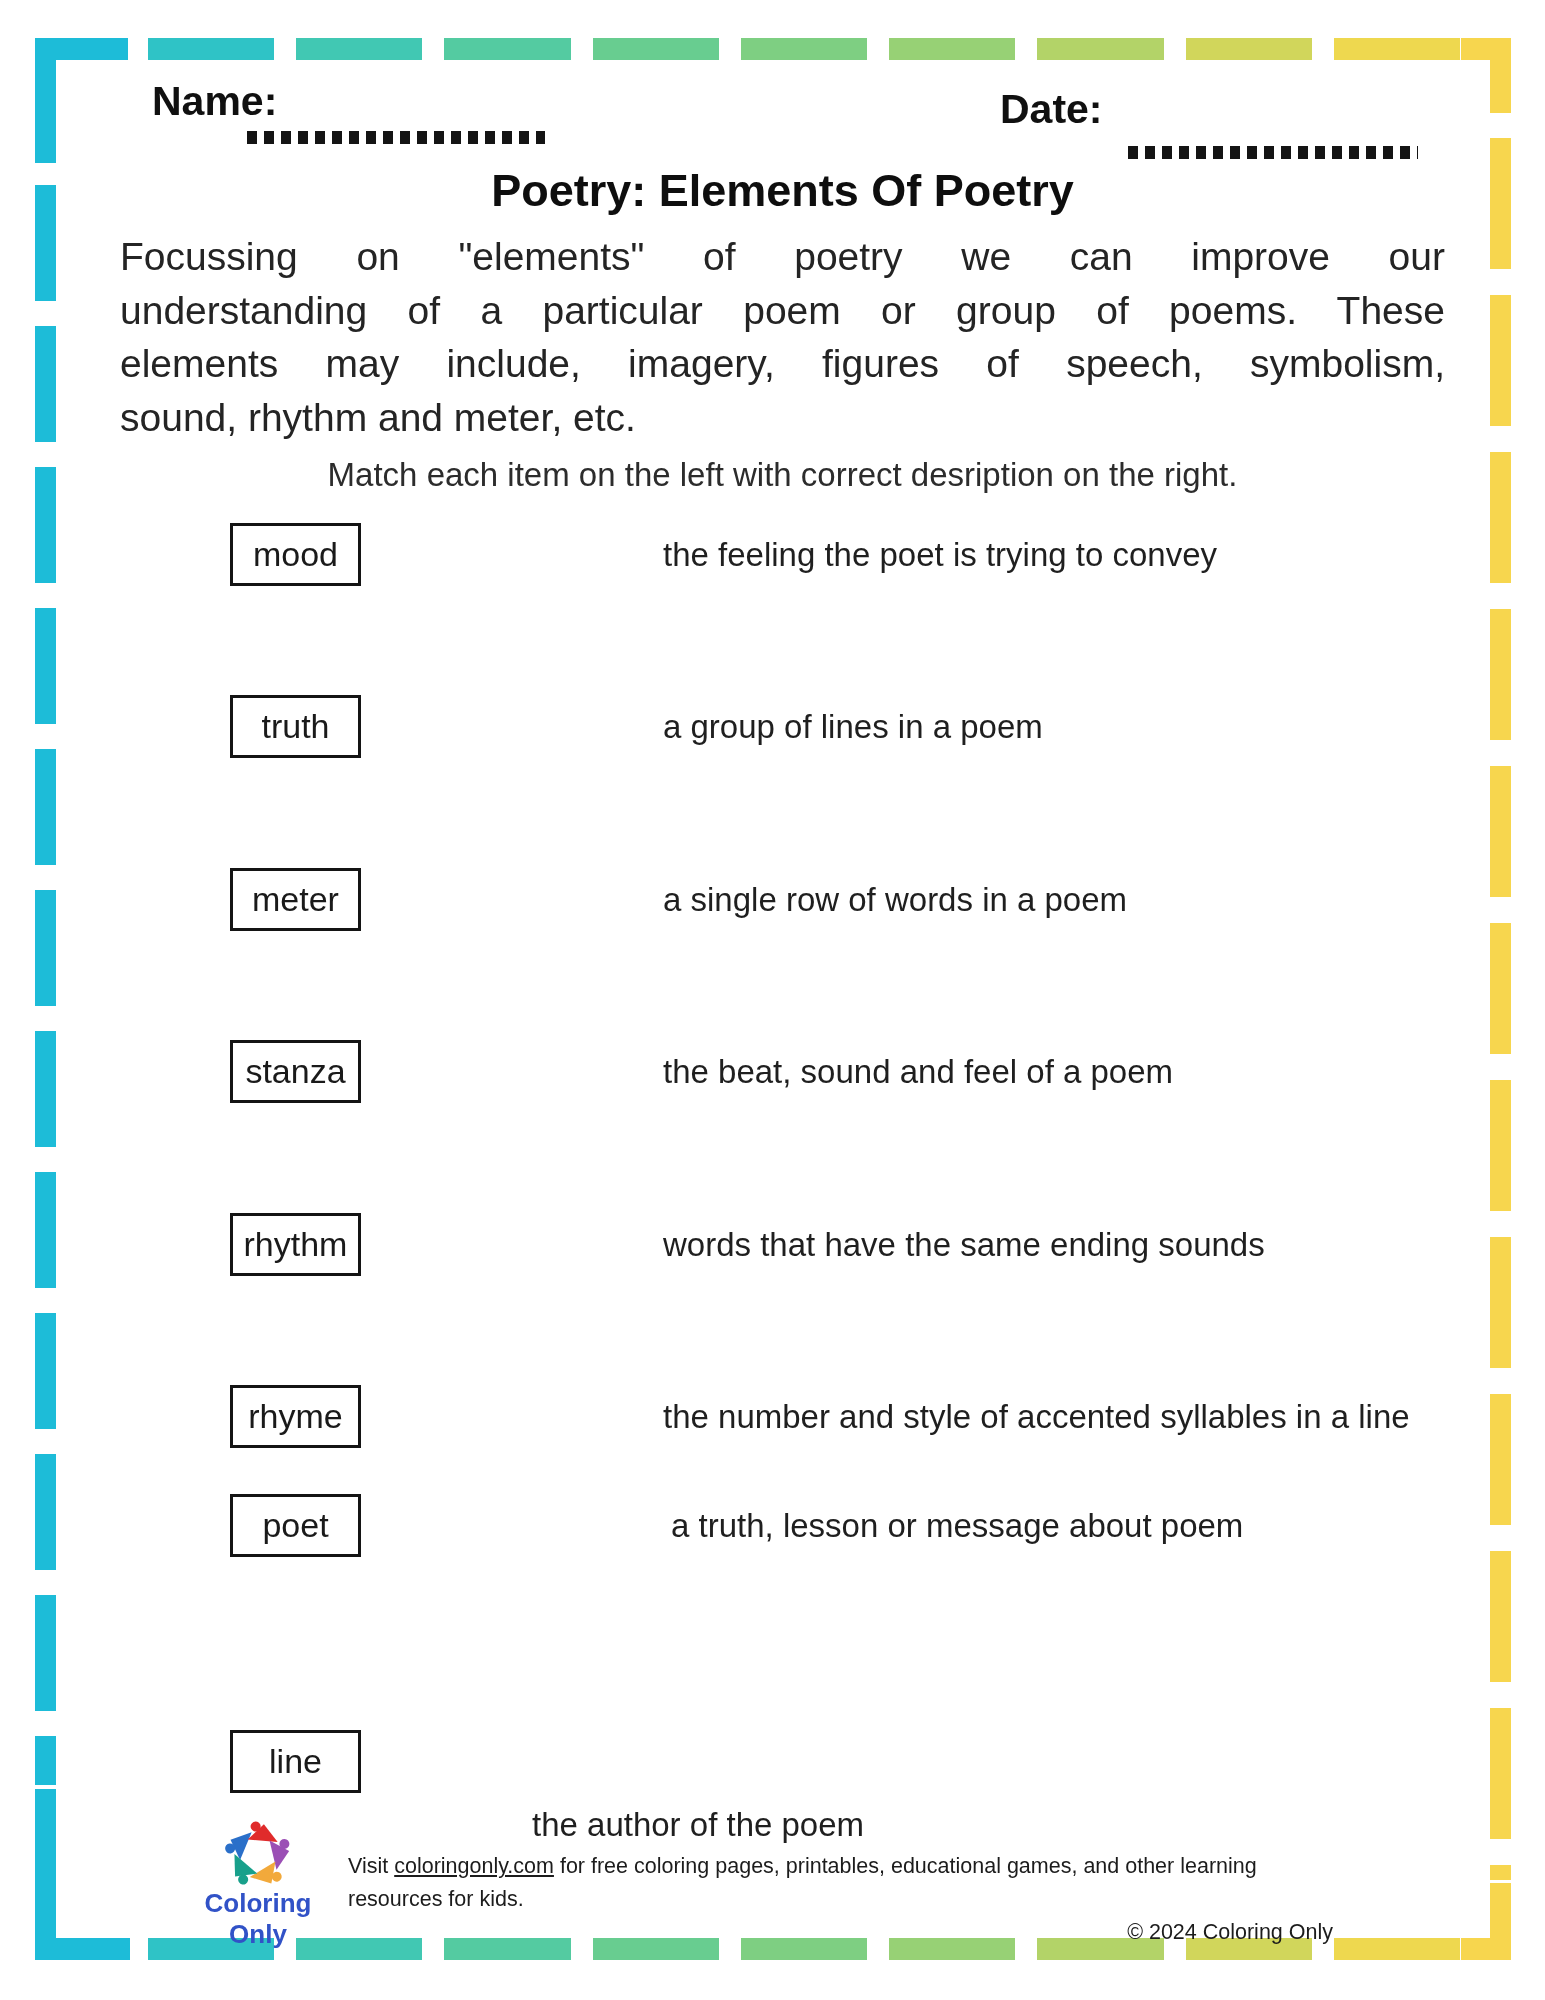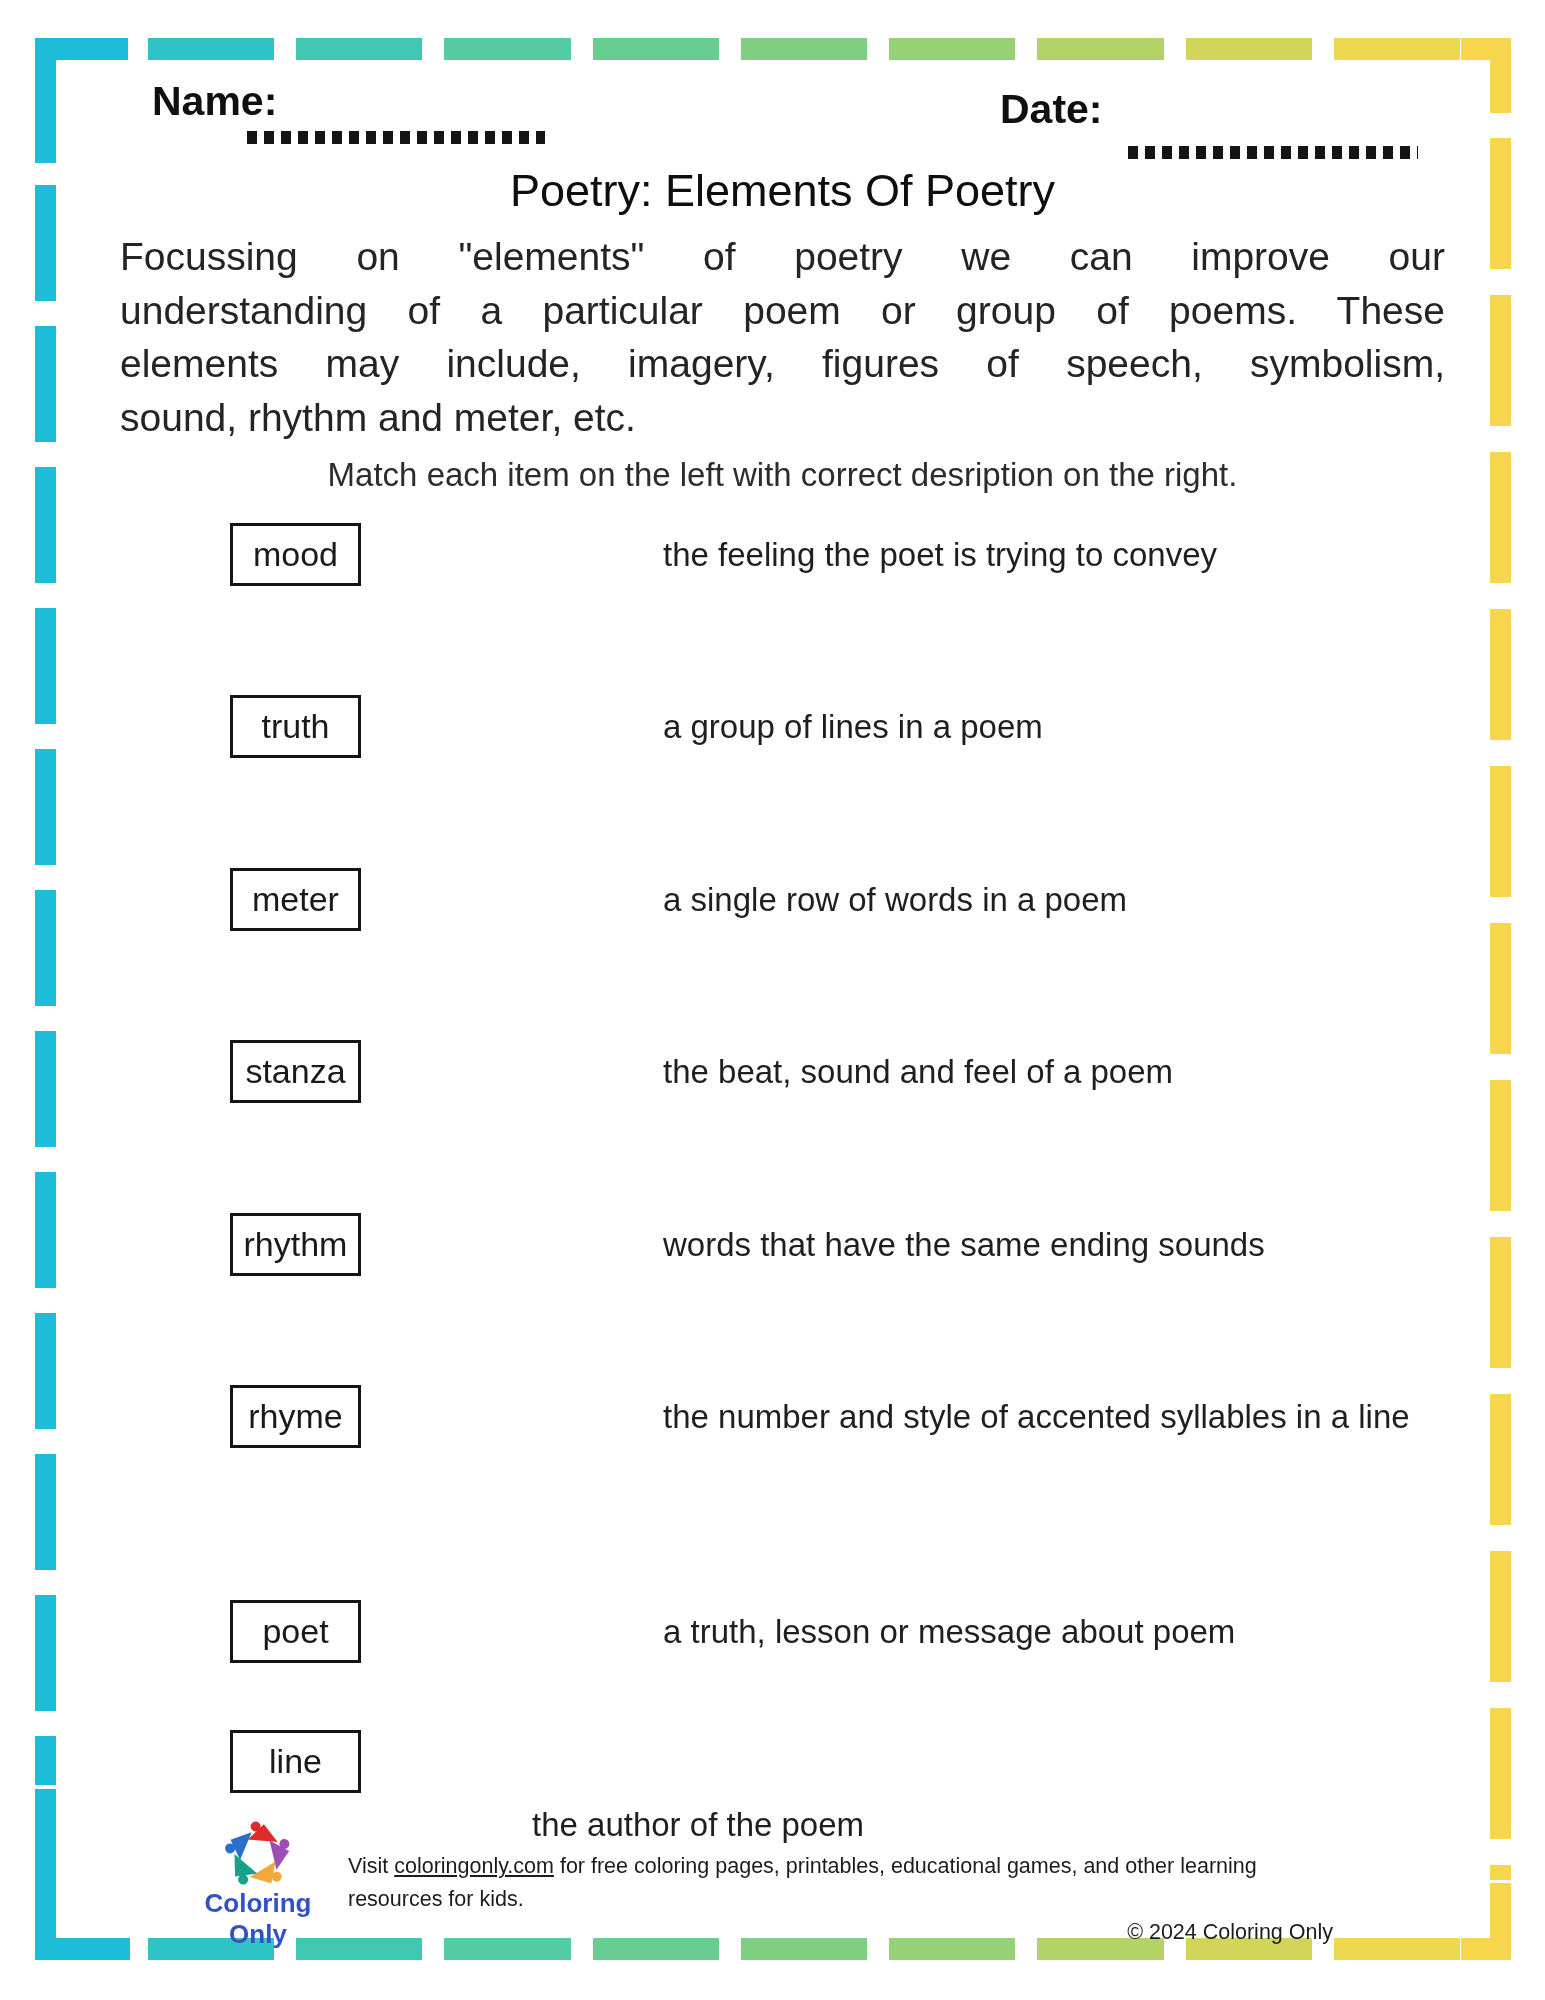--- a/index.html
+++ b/index.html
@@ -38,21 +38,21 @@
   }
   
   .name-label{position:absolute;left:152px;top:78px;font-size:41px;font-weight:bold;color:#101010;}
   .date-label{position:absolute;left:1000px;top:86px;font-size:41px;font-weight:bold;color:#101010;text-align:center;}
   .dotline{position:absolute;height:13px;
     background:repeating-linear-gradient(90deg,#141414 0 10px,transparent 10px 17px);}
   .dot-name{left:247px;top:131px;width:298px;}
   .dot-date{left:1128px;top:146px;width:290px;}
   
   .title{position:absolute;left:120px;top:165px;width:1325px;text-align:center;
-    font-size:45px;font-weight:normal;color:#0e0e0e;}
+    font-size:45px;font-weight:bold;color:#0e0e0e;}
   .intro{position:absolute;left:120px;top:230px;width:1325px;font-size:39px;color:#242424;}
   .intro-line{line-height:53.5px;text-align:justify;text-align-last:justify;}
   .intro-line.last{text-align-last:left;}
   .instruction{position:absolute;left:120px;top:456px;width:1325px;text-align:center;
     font-size:33px;color:#2c2c2c;}
   
   .match-row{position:absolute;left:230px;display:flex;align-items:flex-start;}
   .term-box{
     width:125px;height:57px;border:3px solid #141414;background:#ffffff;
     font-size:34px;color:#1a1a1a;text-align:center;line-height:57px;flex:0 0 auto;
@@ -142,21 +142,21 @@
     <div class="desc">the beat, sound and feel of a poem</div>
   </div>
   <div class="match-row" style="top:1213px;">
     <div class="term-box">rhythm</div>
     <div class="desc">words that have the same ending sounds</div>
   </div>
   <div class="match-row" style="top:1385px;">
     <div class="term-box">rhyme</div>
     <div class="desc">the number and style of accented syllables in a line</div>
   </div>
-  <div class="match-row" style="top:1600px;">
+  <div class="match-row" style="top:1494px;gap:8px;">
     <div class="term-box">poet</div>
     <div class="desc">a truth, lesson or message about poem</div>
   </div>
   <div class="match-row" style="top:1730px;flex-direction:column;">
     <div class="term-box">line</div>
     <div class="desc">the author of the poem</div>
   </div>
 
   <div class="logo">
     <svg width="96" height="66" viewBox="0 0 96 66">

